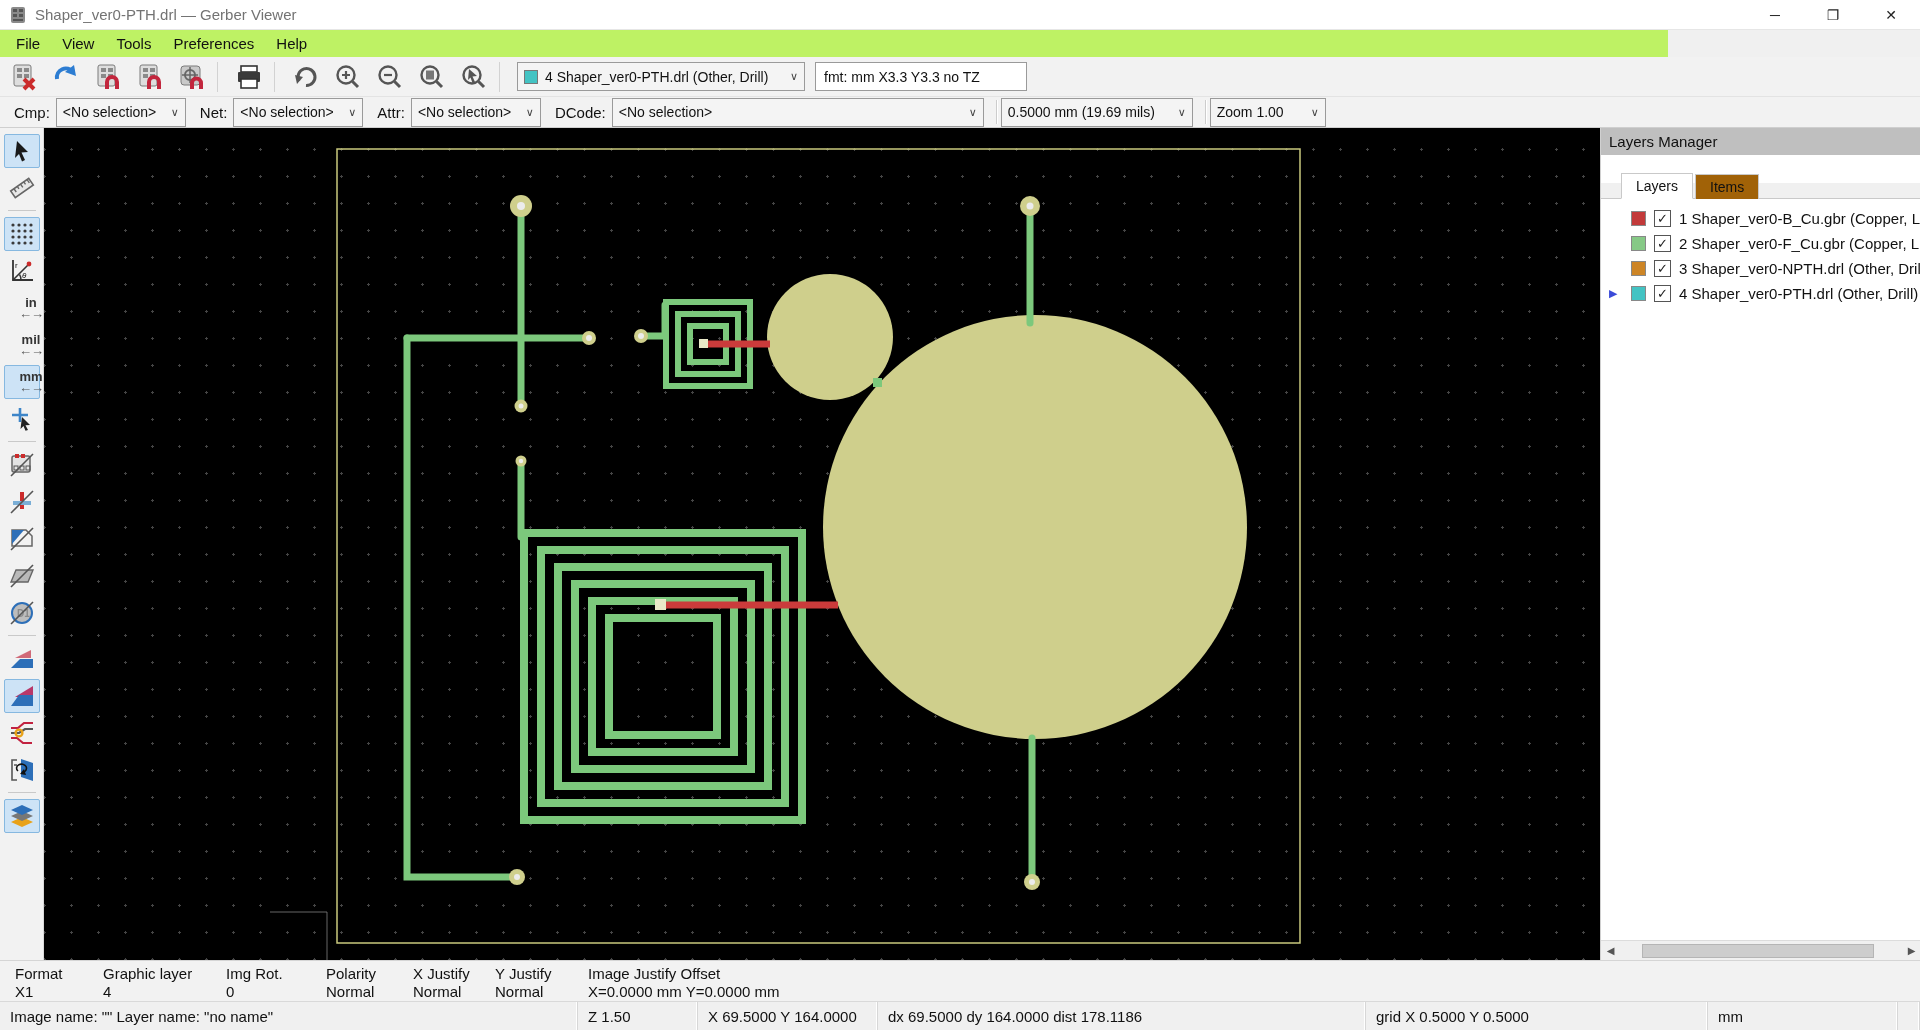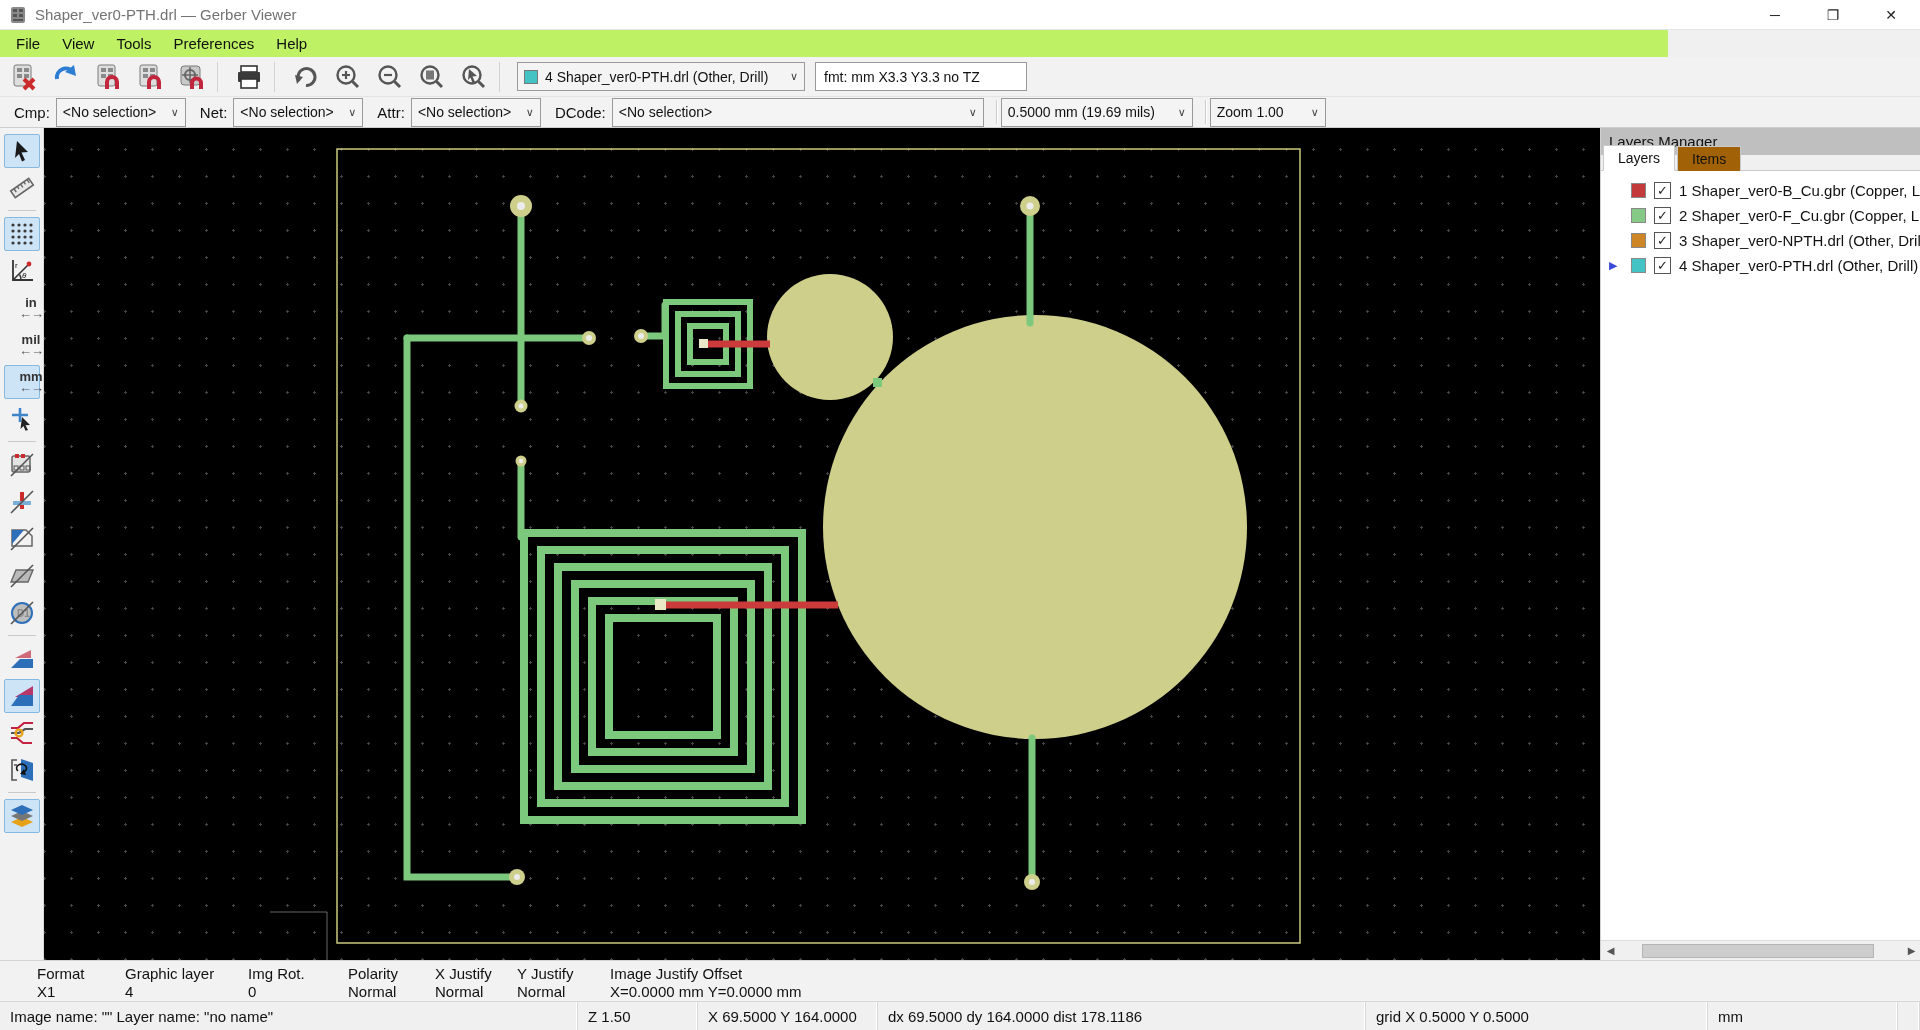--- a/index.html
+++ b/index.html
@@ -57,41 +57,41 @@
     background-image:radial-gradient(circle, var(--grid_dot) 1.2px, transparent 1.3px);
     background-size:27px 27px; background-position:14px 8px; }
   #canvas svg { position:absolute; left:0; top:0; }
 
   
   #layers-panel { position:absolute; left:1600px; top:128px; width:320px; height:832px;
     background:#ffffff; border-left:1px solid #d0d0d0; }
   #lm-header { height:27px; background:#bfbfbf; display:flex; align-items:center;
     padding-left:8px; font-size:15px; color:#111; }
   #lm-tabs { height:16px; background:#f0f0f0; display:flex; align-items:flex-end;
-    border-bottom:1px solid #c9c9c9; padding-left:2px; }
+    border-bottom:1px solid #c9c9c9; padding-left:20px;margin-top:28px; }
   .lm-tab { padding:4px 14px; font-size:14px; border:1px solid #c9c9c9; border-bottom:none;
     background:#a16207; margin-right:2px; position:relative; top:1px; }
   .lm-tab.active { background:#ffffff; border-bottom:1px solid #fff; }
   .layer-row { display:flex; align-items:center; height:25px; padding-left:30px; position:relative; }
   .layer-row .sel-arrow { position:absolute; left:8px; font-size:11px; color:#3b4bd8; display:none; }
   .layer-row.selected .sel-arrow { display:block; }
   .layer-swatch { width:15px; height:15px; border:1px solid #888; margin-right:8px; flex:0 0 auto; }
   .layer-check { width:17px; height:17px; background:#fff; border:1px solid #555; margin-right:8px;
     display:flex; align-items:center; justify-content:center; font-size:13px; color:#222; flex:0 0 auto; }
   .layer-label { font-size:15px; white-space:nowrap; }
   #lm-scroll { position:absolute; left:0; bottom:0; width:320px; height:20px; background:#f0f0f0;
     display:flex; align-items:center; border-top:1px solid #dcdcdc; }
   .scr-arrow { width:19px; height:20px; display:flex; align-items:center; justify-content:center;
     color:#555; font-size:10px; }
   #lm-thumb { height:14px; background:#cdcdcd; border:1px solid #b5b5b5; width:232px; margin-left:22px; }
 
   
   #status1 { position:absolute; left:0; top:960px; width:1920px; height:41px; background:#f2f2f2;
     border-top:1px solid #d5d5d5; }
-  .st-col { position:absolute; top:4px; font-size:15px; line-height:18px; white-space:nowrap;margin-left:22px; }
+  .st-col { position:absolute; top:4px; font-size:15px; line-height:18px; white-space:nowrap; }
   #status2 { position:absolute; left:0; top:1001px; width:1920px; height:29px; background:#f0f0f0;
     border-top:1px solid #d9d9d9; display:flex; align-items:stretch; font-size:15px; }
   .st2-cell { display:flex; align-items:center; padding-left:10px; border-right:1px solid #d7d7d7;
     box-shadow:inset -1px 0 0 #ffffff; white-space:nowrap; }
 </style>
 </head>
 <body>
 
 <div id="titlebar">
   <svg id="app-icon" viewBox="0 0 18 18">

